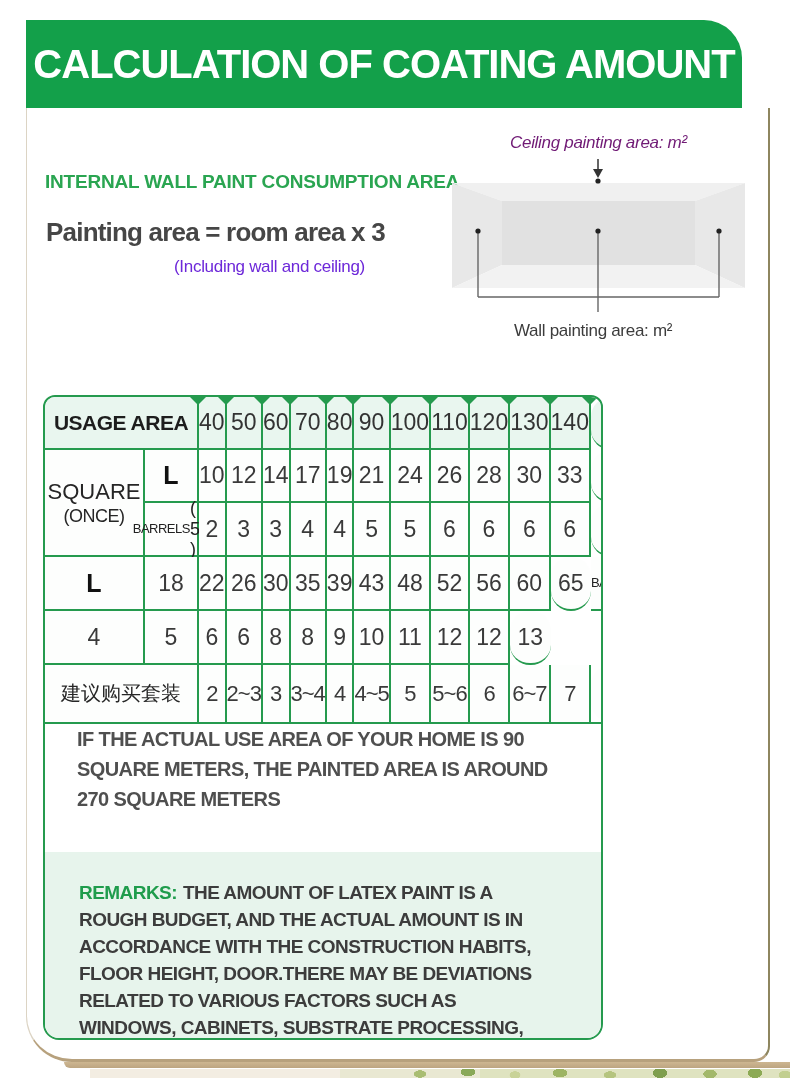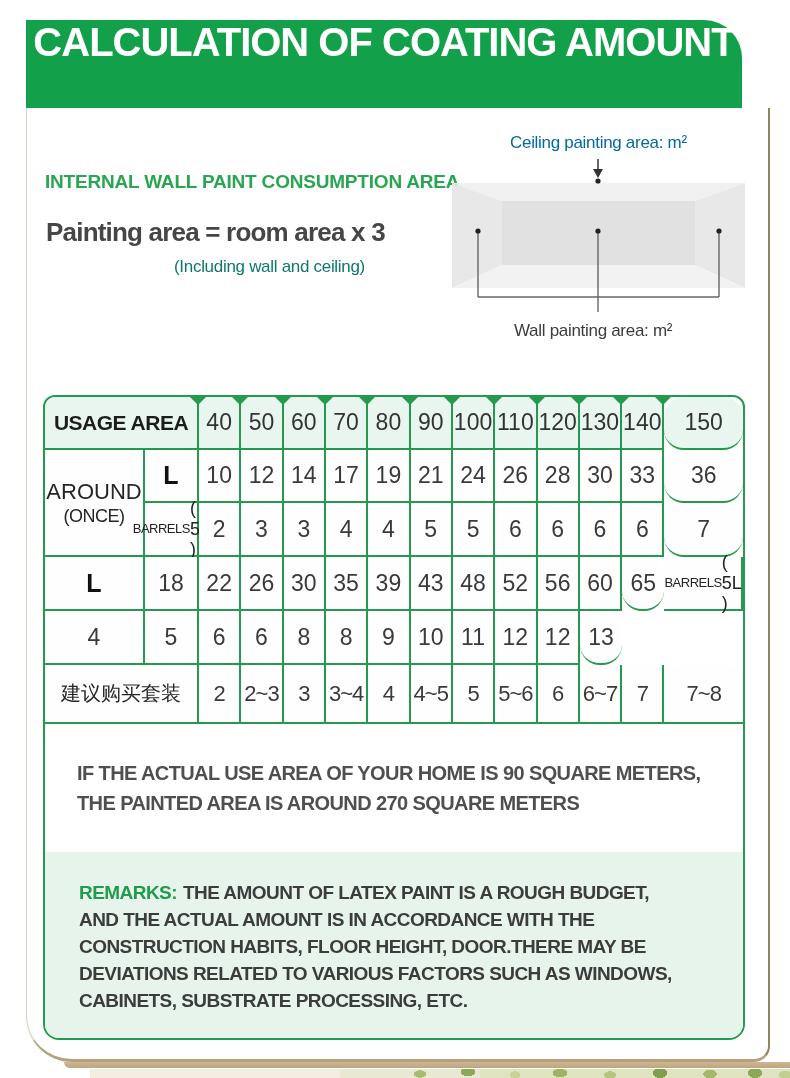--- a/index.html
+++ b/index.html
@@ -22,45 +22,45 @@
        radial-gradient(10px 6px at 610px 6px,#b5c47f 60%,transparent 62%),
        radial-gradient(12px 8px at 660px 4px,#7f9f4e 60%,transparent 62%),
        radial-gradient(11px 7px at 710px 5px,#a3b86b 60%,transparent 62%),
        radial-gradient(12px 8px at 755px 4px,#8caa55 60%,transparent 62%),
        radial-gradient(10px 7px at 785px 6px,#c2cf90 60%,transparent 62%),
        linear-gradient(90deg,#ffffff 0 90px,#f3ede2 90px 340px,#e9e8d2 340px 480px,#dfe3c0 480px); }
 
   
   .banner { position:absolute; left:26px; top:20px; width:716px; height:88px;
             background:#13a04a; border-radius:0 38px 0 0;
-            display:flex; justify-content:center; }
+            display:flex; align-items:center; justify-content:center; }
   .banner-title { color:#ffffff; font-weight:bold; font-size:40px; letter-spacing:-1px; white-space:nowrap; }
 
   
   .intro-heading { position:absolute; left:45px; top:171px; color:#2aa551; font-weight:bold;
                    font-size:19px; letter-spacing:-0.2px; white-space:nowrap; }
   .formula { position:absolute; left:46px; top:217px; color:#464646; font-weight:bold;
              font-size:26px; letter-spacing:-0.8px; white-space:nowrap; }
-  .formula-note { position:absolute; left:174px; top:257px; color:#0f766e;
+  .formula-note { position:absolute; left:174px; top:257px; color:#6d28d9;
                   font-size:17px; letter-spacing:-0.3px; white-space:nowrap; }
 
   
   .diagram { position:absolute; left:448px; top:133px; width:316px; height:214px; }
-  .ceiling-label { position:absolute; left:62px; top:0; font-size:17px; color:#0369a1;
-                   letter-spacing:-0.3px; white-space:nowrap; }
+  .ceiling-label { position:absolute; left:62px; top:0; font-size:17px; color:#701a75;
+                   letter-spacing:-0.3px; white-space:nowrap;font-style:italic; }
   .wall-label { position:absolute; left:66px; top:188px; font-size:17px; color:#3c3c3c;
                 letter-spacing:-0.3px; white-space:nowrap; }
   .diagram svg { position:absolute; left:0; top:0; }
 
   
   .section-heading { position:absolute; left:44px; top:346px; color:#2aa551; font-weight:bold;
                      font-size:25px; letter-spacing:-0.8px; white-space:nowrap; }
 
   
-  .big-box { position:absolute; left:43px; top:395px; width:702px; height:645px;
+  .big-box { position:absolute; left:43px; top:395px; width:560px; height:645px;
              border:2px solid #259a4e; border-radius:12px 12px 16px 16px;
              overflow:hidden; background:#ffffff; }
 
   .usage-table { display:grid; width:100%; height:325px;
                  grid-template-columns:100px 54px repeat(12,1fr);
                  grid-template-rows:53px 53px 54px 54px 54px 57px; }
   .cell { position:relative; display:flex; align-items:center; justify-content:center;
           background:#fdfefd; border-right:2px solid #259a4e; border-bottom:2px solid #259a4e; }
   .cell.lastcol { border-right:none;border-radius:20px; }
   .cell.h { background:#e9f6ef; }
@@ -72,21 +72,21 @@
   .cell.glabel { grid-row:span 2; flex-direction:column; font-size:22px; color:#262626; line-height:1.25; }
   .cell.glabel .gsub { font-size:18px; letter-spacing:-0.5px; }
   .cell.unitL { font-weight:bold; font-size:25px; color:#111; }
   .cell.unitB { flex-direction:row; line-height:1.15; }
   .cell.unitB .ub1 { font-size:13px; color:#222; letter-spacing:-0.5px; }
   .cell.unitB .ub2 { font-size:18px; color:#222; }
   .cell.val { font-size:23px; color:#3a3a3a;text-align:center; }
   .cell.flabel { grid-column:1 / 3; font-size:20px; color:#262626; border-bottom:none; }
   .cell.fval { font-size:22px; color:#3a3a3a; border-bottom:none; letter-spacing:-1px; }
 
-  .info-section { height:130px; border-top:2px solid #259a4e; display:flex; align-items:center;
+  .info-section { height:130px; border-top:2px solid #259a4e; display:flex; align-items:flex-start;
                   padding:0 32px; background:#fff; }
   .info-text { width:660px; font-size:20px; font-weight:bold; color:#4f4f4f;
                letter-spacing:-0.6px; line-height:1.5; }
 
   .remarks-section { height:186px; background:#e7f4ec; padding:28px 52px 0 34px; }
   .remarks-text { font-size:19px; font-weight:bold; color:#3c3c3c; letter-spacing:-0.55px; line-height:1.42; }
   .remarks-label { color:#1f9c4c; margin-right:6px; }
 </style>
 </head>
 <body>
@@ -135,21 +135,21 @@
         <div class="cell h num">70</div>
         <div class="cell h num">80</div>
         <div class="cell h num">90</div>
         <div class="cell h num">100</div>
         <div class="cell h num">110</div>
         <div class="cell h num">120</div>
         <div class="cell h num">130</div>
         <div class="cell h num">140</div>
         <div class="cell h num lastcol">150</div>
         <div class="cell glabel">
-          <div class="gname">AROUND</div>
+          <div class="gname">SQUARE</div>
           <div class="gsub">(ONCE)</div>
         </div>
         <div class="cell unitL">L</div>
         <div class="cell val">10</div>
         <div class="cell val">12</div>
         <div class="cell val">14</div>
         <div class="cell val">17</div>
         <div class="cell val">19</div>
         <div class="cell val">21</div>
         <div class="cell val">24</div>

